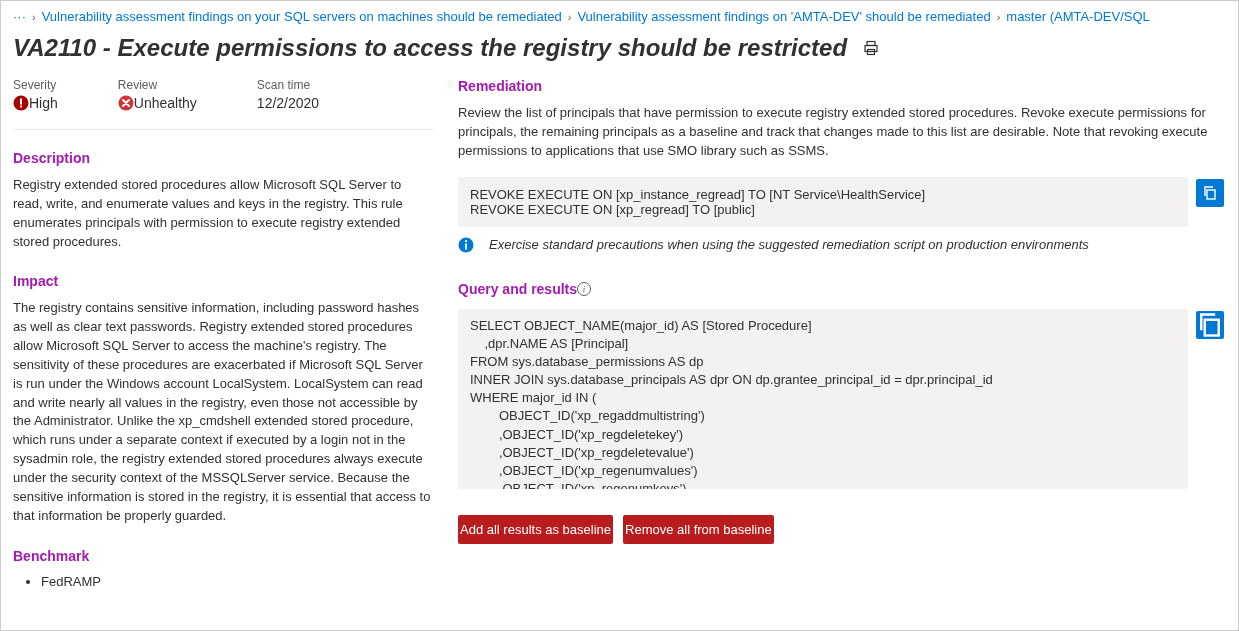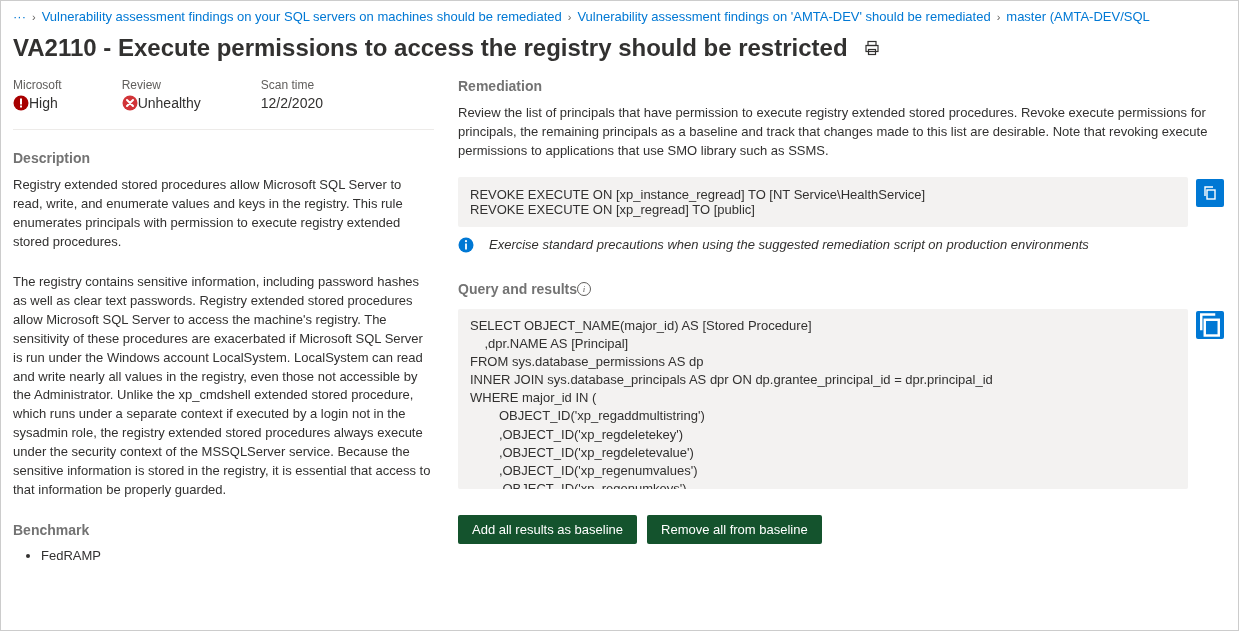--- a/index.html
+++ b/index.html
@@ -38,20 +38,21 @@
     }
     .breadcrumb .dots {
       color: #0078d4;
       cursor: pointer;
     }
     .page-title-row {
       display: flex;
       align-items: center;
       gap: 16px;
       padding: 6px 12px 16px 12px;
+      font-style: italic;
     }
     .page-title {
       font-size: 24px;
       font-weight: 600;
       color: #323130;
     }
     .print-icon {
       width: 16px;
       height: 16px;
       cursor: pointer;
@@ -91,21 +92,21 @@
     }
     .sev-icon, .unhealthy-icon {
       width: 16px;
       height: 16px;
       display: inline-block;
       flex-shrink: 0;
     }
     .section-heading {
       font-size: 14px;
       font-weight: 600;
-      color: #737373;
+      color: #a21caf;
       margin-bottom: 10px;
     }
     .section {
       margin-bottom: 22px;
     }
     .section p {
       font-size: 13px;
       line-height: 1.45;
       color: #323130;
     }
@@ -212,24 +213,24 @@
       align-items: center;
       justify-content: center;
       cursor: pointer;
     }
     .action-buttons {
       display: flex;
       gap: 10px;
       margin-top: 26px;
     }
     .btn-primary {
-      background: #14532d;
+      background: #b91c1c;
       color: #fff;
       border: none;
-      padding: 7px 14px;
+      padding: 7px 2px;
       font-size: 13px;
       border-radius: 2px;
       cursor: pointer;
       font-family: inherit;
     }
     .query-box::-webkit-scrollbar {
       width: 16px;
     }
     .query-box::-webkit-scrollbar-track {
       background: #f3f2f1;
@@ -261,21 +262,21 @@
       <rect x="2" y="5.5" width="12" height="6"></rect>
       <rect x="4.5" y="9.5" width="7" height="5"></rect>
     </svg>
   </span>
 </div>
 
 <div class="content">
   <div class="left-col">
     <div class="status-row">
       <div class="status-item">
-        <div class="label">Microsoft</div>
+        <div class="label">Severity</div>
         <div class="value">
           <span class="sev-icon">
             <svg viewBox="0 0 16 16">
                 <circle cx="8" cy="8" r="7.5" fill="#a80000"></circle>
                 <rect x="7" y="3.5" width="2" height="6" fill="#fff"></rect>
                 <rect x="7" y="10.5" width="2" height="2" fill="#fff"></rect>
               </svg>
           </span>
           <span>High</span>
         </div>
@@ -297,20 +298,21 @@
         <div class="value">12/2/2020</div>
       </div>
     </div>
 
     <div class="section">
       <div class="section-heading">Description</div>
       <p>Registry extended stored procedures allow Microsoft SQL Server to read, write, and enumerate values and keys in the registry. This rule enumerates principals with permission to execute registry extended stored procedures.</p>
     </div>
 
     <div class="section">
+      <div class="section-heading">Impact</div>
       <p>The registry contains sensitive information, including password hashes as well as clear text passwords. Registry extended stored procedures allow Microsoft SQL Server to access the machine's registry. The sensitivity of these procedures are exacerbated if Microsoft SQL Server is run under the Windows account LocalSystem. LocalSystem can read and write nearly all values in the registry, even those not accessible by the Administrator. Unlike the xp_cmdshell extended stored procedure, which runs under a separate context if executed by a login not in the sysadmin role, the registry extended stored procedures always execute under the security context of the MSSQLServer service. Because the sensitive information is stored in the registry, it is essential that access to that information be properly guarded.</p>
     </div>
 
     <div class="section">
       <div class="section-heading">Benchmark</div>
       <ul class="bullet">
         <li>FedRAMP</li>
       </ul>
     </div>
   </div>

